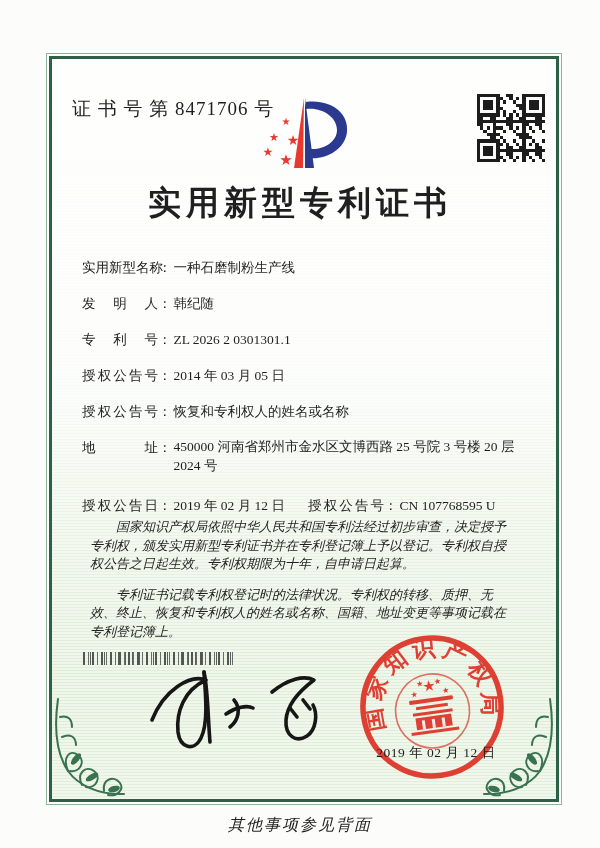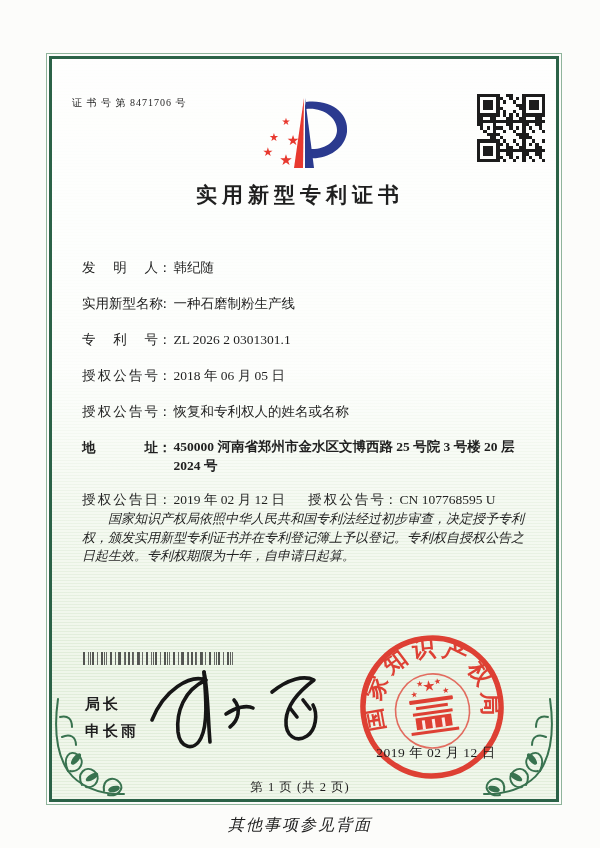--- a/index.html
+++ b/index.html
@@ -12,41 +12,41 @@
     background:repeating-linear-gradient(180deg,#edf5e7 0px,#edf5e7 2px,#dcead4 2px,#dcead4 3px);}
   .frame-sheen{position:absolute;inset:0;
     background:linear-gradient(180deg,rgba(255,255,255,.95) 0%,rgba(255,255,255,.88) 42%,
                rgba(255,255,255,.45) 60%,rgba(255,255,255,.12) 82%,rgba(255,255,255,.18) 100%);}
 
   .flourish{position:absolute;width:100px;height:102px;z-index:2;}
   .flourish.left{left:52px;top:697px;}
   .flourish.right{left:456px;top:697px;transform:scaleX(-1);}
 
   
-  .cert-no{position:absolute;left:72px;top:96px;font-size:10px;letter-spacing:1px;z-index:3;}
+  .cert-no{position:absolute;left:72px;top:96px;font-size:19px;letter-spacing:1px;z-index:3;}
   .logo{position:absolute;left:252px;top:93px;width:104px;height:82px;z-index:3;}
   .qr{position:absolute;left:477px;top:94px;width:68px;height:68px;z-index:3;}
-  .title{position:absolute;left:0;top:181px;width:100%;text-align:center;font-size:21px;
+  .title{position:absolute;left:0;top:181px;width:100%;text-align:center;font-size:33px;
          font-weight:bold;letter-spacing:5px;z-index:3;}
 
   
   .fields{position:absolute;left:82px;top:257px;width:452px;font-size:13.5px;z-index:3;}
   .frow{margin-bottom:14px;line-height:22px;white-space:nowrap;}
-  .frow.wrap{white-space:normal;font-weight:bold;}
+  .frow.wrap{white-space:normal;}
   .flabel{display:inline-block;width:76px;text-align:justify;text-align-last:justify;vertical-align:top;}
   .fcolon{display:inline-block;vertical-align:top;}
   .fvalue{display:inline-block;margin-left:2px;vertical-align:top;}
   .frow.wrap .fvalue{max-width:352px;line-height:19px;}
-  .gpair{display:inline-block;}
+  .gpair{display:inline-block;margin-top:6px;}
   .gpair.first{width:226px;}
 
   
   .paras{position:absolute;left:78px;top:506px;width:452px;font-size:13px;line-height:18.5px;
          font-style:italic;z-index:3;}
-  .paras p{margin:4px;text-indent:2em;}
+  .paras p{margin:12px;text-indent:2em;}
 
   
   .barcode{position:absolute;left:83px;top:652px;width:150px;height:13px;z-index:3;opacity:.8;
     background:
       repeating-linear-gradient(90deg,#2e2e2e 0 2px,transparent 2px 5px,#4a4a4a 5px 6px,transparent 6px 9px),
       repeating-linear-gradient(90deg,#383838 0 1px,transparent 1px 7px);}
   .director{position:absolute;left:85px;top:690px;z-index:4;
     font-family:"Liberation Sans","DejaVu Sans",sans-serif;font-size:15px;font-weight:600;
     letter-spacing:3px;line-height:27px;}
   .signature{position:absolute;left:138px;top:650px;width:190px;height:120px;z-index:4;}
@@ -351,56 +351,53 @@
       <rect x="11" y="20" width="1" height="1" fill="#1c1c1c"></rect>
       <rect x="14" y="20" width="1" height="1" fill="#1c1c1c"></rect>
       <rect x="17" y="20" width="1" height="1" fill="#1c1c1c"></rect>
       <rect x="20" y="20" width="1" height="1" fill="#1c1c1c"></rect>
     </svg>
 
   <div class="title">实用新型专利证书</div>
 
   <div class="fields">
     <div class="frow">
+      <span class="flabel">实用新型名称</span><span class="fcolon">：</span><span class="fvalue">一种石磨制粉生产线</span>
+    </div>
+    <div class="frow">
       <span class="flabel">发明人</span><span class="fcolon">：</span><span class="fvalue">韩纪随</span>
     </div>
     <div class="frow">
-      <span class="flabel">实用新型名称</span><span class="fcolon">：</span><span class="fvalue">一种石磨制粉生产线</span>
-    </div>
-    <div class="frow">
       <span class="flabel">专利号</span><span class="fcolon">：</span><span class="fvalue">ZL 2026 2 0301301.1</span>
     </div>
     <div class="frow">
-      <span class="flabel">授权公告号</span><span class="fcolon">：</span><span class="fvalue">2018 年 06 月 05 日</span>
+      <span class="flabel">授权公告号</span><span class="fcolon">：</span><span class="fvalue">2014 年 03 月 05 日</span>
     </div>
     <div class="frow">
       <span class="flabel">授权公告号</span><span class="fcolon">：</span><span class="fvalue">恢复和专利权人的姓名或名称</span>
     </div>
     <div class="frow wrap">
       <span class="flabel">地址</span><span class="fcolon">：</span><span class="fvalue">450000 河南省郑州市金水区文博西路 25 号院 3 号楼 20 层 2024 号</span>
     </div>
     <div class="frow">
       <span class="gpair first">
         <span class="flabel">授权公告日</span><span class="fcolon">：</span><span class="fvalue">2019 年 02 月 12 日</span>
       </span><span class="gpair">
         <span class="flabel">授权公告号</span><span class="fcolon">：</span><span class="fvalue">CN 107768595 U</span>
       </span>
     </div>
   </div>
 
   <div class="paras">
     <p>国家知识产权局依照中华人民共和国专利法经过初步审查，决定授予专利权，颁发实用新型专利证书并在专利登记簿上予以登记。专利权自授权公告之日起生效。专利权期限为十年，自申请日起算。</p>
+    <p>专利证书记载专利权登记时的法律状况。专利权的转移、质押、无效、终止、恢复和专利权人的姓名或名称、国籍、地址变更等事项记载在专利登记簿上。</p>
   </div>
 
   <div class="barcode"></div>
 
-  <div class="director">
-    <div>局长</div>
-    <div>申长雨</div>
-  </div>
 
   <svg class="signature" viewBox="0 0 190 120">
     <g stroke="#161616" stroke-width="3.6" fill="none" stroke-linecap="round" stroke-linejoin="round">
       <path d="M14,70 C26,40 52,24 68,30 C46,40 38,62 40,82 C42,98 56,102 63,88 C70,74 68,48 66,22"></path>
       <path d="M66,22 C70,40 70,70 72,92"></path>
       <path d="M96,50 C103,58 101,70 92,77"></path>
       <path d="M88,64 C98,57 109,55 115,58"></path>
       <path d="M134,42 C150,29 166,25 176,30 C160,42 149,56 148,70 C147,86 158,93 169,86 C178,80 180,64 175,55"></path>
       <path d="M152,58 l7,9"></path>
       <path d="M165,50 l7,9"></path>
@@ -430,16 +427,15 @@
       <rect x="58" y="85" width="36" height="12"></rect>
       <rect x="64" y="88" width="3" height="9" fill="#ffffff" opacity=".9"></rect>
       <rect x="74" y="88" width="3" height="9" fill="#ffffff" opacity=".9"></rect>
       <rect x="84" y="88" width="3" height="9" fill="#ffffff" opacity=".9"></rect>
       <rect x="52" y="99" width="48" height="3"></rect>
     </g>
   </svg>
 
   <div class="seal-date">2019 年 02 月 12 日</div>
 
-  <div class="page-info">第 1 页 (共 2 页)</div>
   <div class="back-note">其他事项参见背面</div>
 
 </div>
 
 </body></html>

